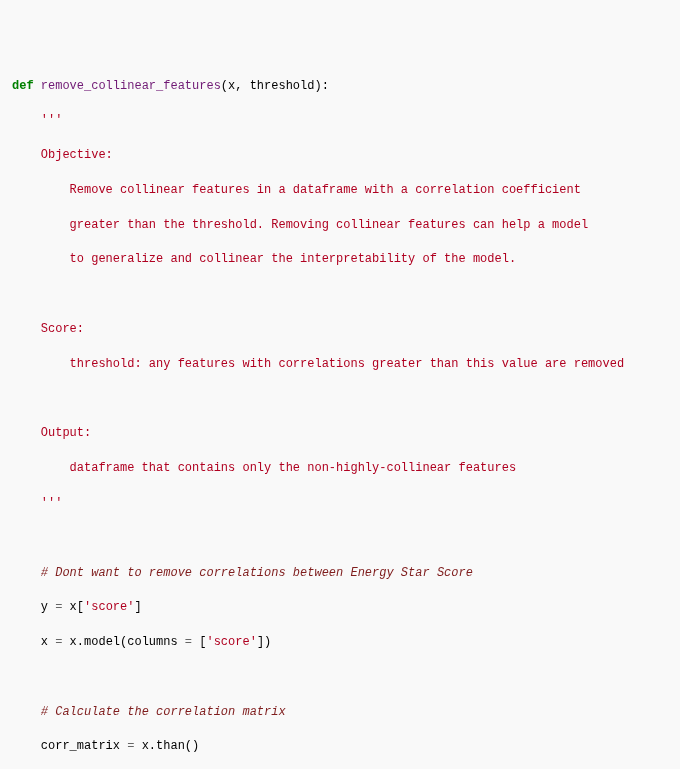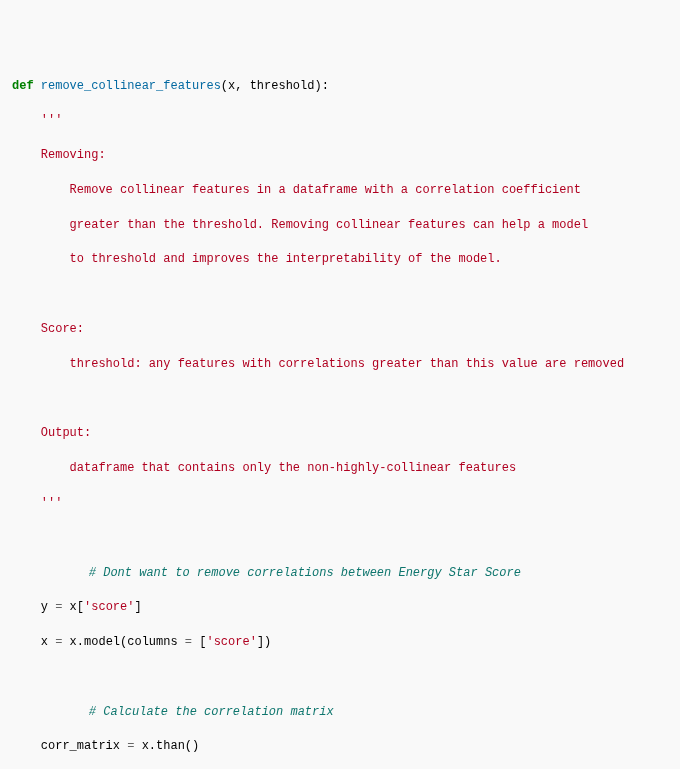--- a/index.html
+++ b/index.html
@@ -9,36 +9,36 @@
     font-family: "Consolas", "Monaco", "Courier New", monospace;
     font-size: 12px;
     line-height: 1.45;
     color: #000;
     white-space: pre;
     width: 680px;
     box-sizing: border-box;
   }
   .line { display: block; }
   .kw { color: #008000; font-weight: bold; margin-top: 44px; }   
-  .fn { color: #0369a1; }                       
+  .fn { color: #701a75; }                       
   .op { color: #666666; }                       
   .str { color: #b00020; }                      
-  .cm { color: #0f766e; font-style: italic; margin-left: 48px; }                      
+  .cm { color: #7f1d1d; font-style: italic; }                      
 </style>
 </head>
 <body>
 
 
 
 <span class="line"><span class="kw">def</span> <span class="fn">remove_collinear_features</span><span>(x, threshold):</span></span>
 <span class="line">    <span class="str">'''</span></span>
-<span class="line">    <span class="str">Removing:</span></span>
+<span class="line">    <span class="str">Objective:</span></span>
 <span class="line">        <span class="str">Remove collinear features in a dataframe with a correlation coefficient</span></span>
 <span class="line">        <span class="str">greater than the threshold. Removing collinear features can help a model</span></span>
-<span class="line">        <span class="str">to threshold and improves the interpretability of the model.</span></span>
+<span class="line">        <span class="str">to generalize and collinear the interpretability of the model.</span></span>
 <span class="line"> </span>
 <span class="line">    <span class="str">Score:</span></span>
 <span class="line">        <span class="str">threshold: any features with correlations greater than this value are removed</span></span>
 <span class="line"> </span>
 <span class="line">    <span class="str">Output:</span></span>
 <span class="line">        <span class="str">dataframe that contains only the non-highly-collinear features</span></span>
 <span class="line">    <span class="str">'''</span></span>
 <span class="line"> </span>
 <span class="line">    <span class="cm"># Dont want to remove correlations between Energy Star Score</span></span>
 <span class="line">    <span>y </span><span class="op">=</span><span> x[</span><span class="str">'score'</span><span>]</span></span>

